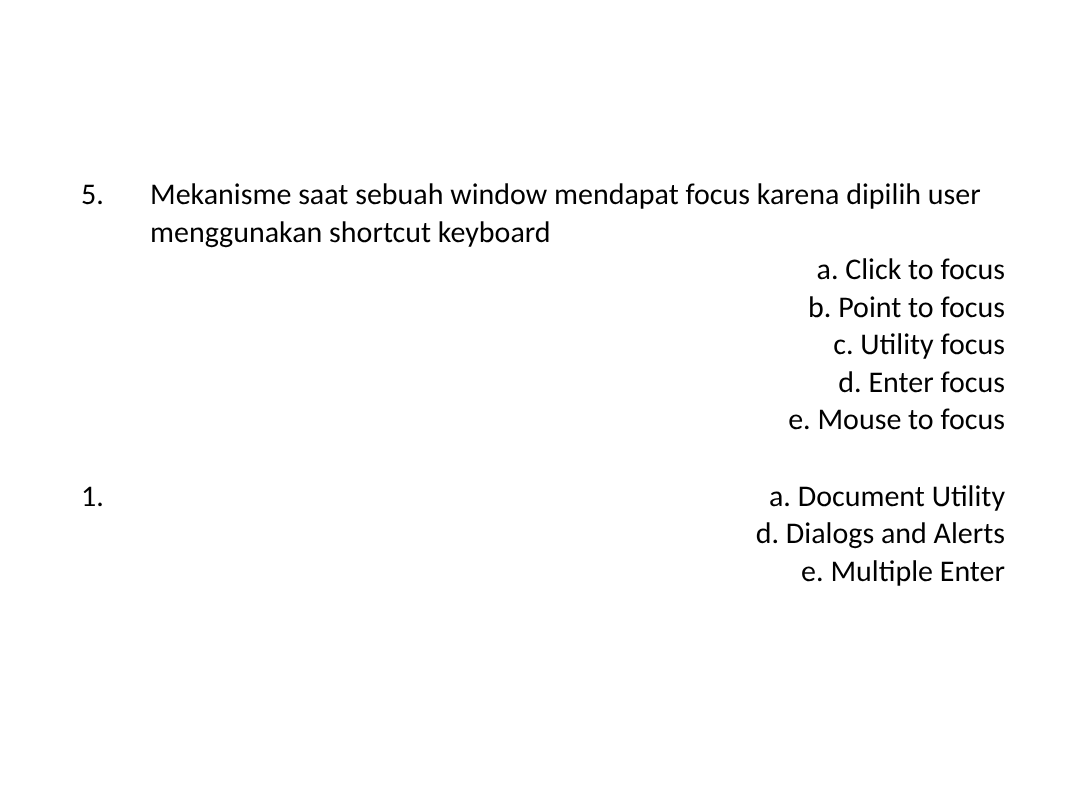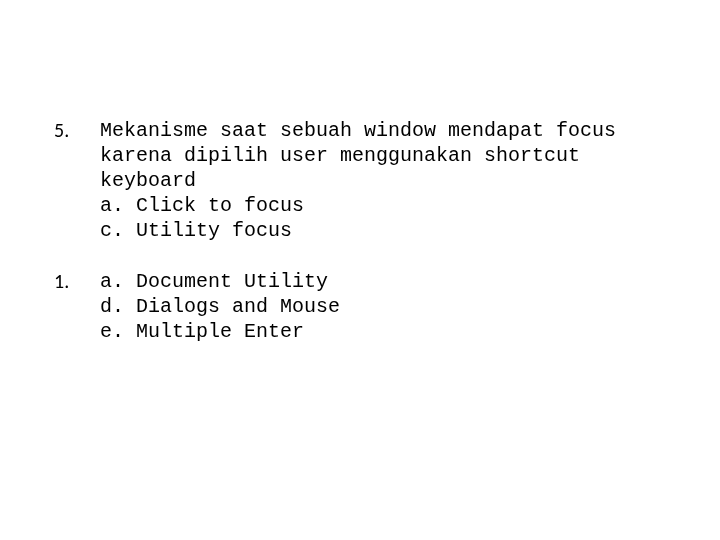--- a/index.html
+++ b/index.html
@@ -23,41 +23,44 @@
       display: flex;
       margin-bottom: 26px;
     }
     .question-number {
       width: 46px;
       flex-shrink: 0;
       text-align: left;
     }
     .question-body {
       flex: 1;
-      font-family: Liberation Mono, monospace;
     }
     .question-text {
       display: block;
     }
     .option-line {
       display: block;
+      text-align: right;
     }
   </style>
 </head>
 <body>
 
 <div class="question-block">
   <div class="question-number">5.</div>
   <div class="question-body">
     <span class="question-text">Mekanisme saat sebuah window mendapat focus karena dipilih user menggunakan shortcut keyboard</span>
     <span class="option-line">a. Click to focus</span>
+    <span class="option-line">b. Point to focus</span>
     <span class="option-line">c. Utility focus</span>
+    <span class="option-line">d. Enter focus</span>
+    <span class="option-line">e. Mouse to focus</span>
   </div>
 </div>
 
 <div class="question-block">
   <div class="question-number">1.</div>
   <div class="question-body">
     <span class="option-line">a. Document Utility</span>
-    <span class="option-line">d. Dialogs and Mouse</span>
+    <span class="option-line">d. Dialogs and Alerts</span>
     <span class="option-line">e. Multiple Enter</span>
   </div>
 </div>
 
 </body></html>

